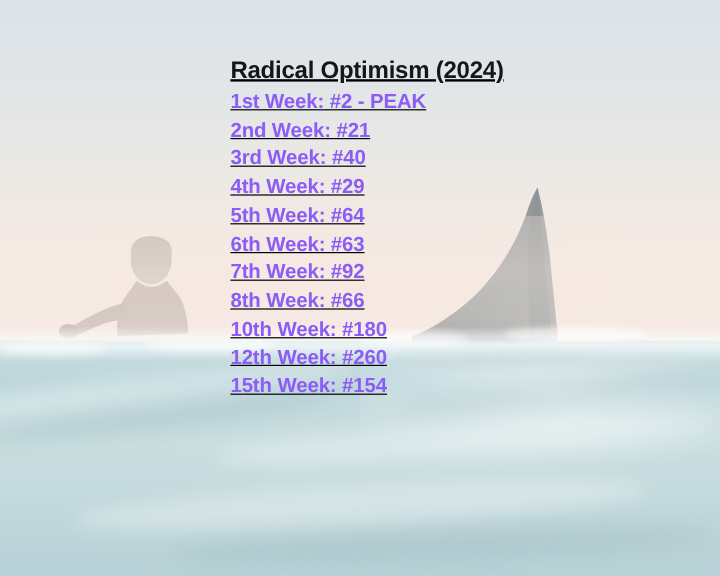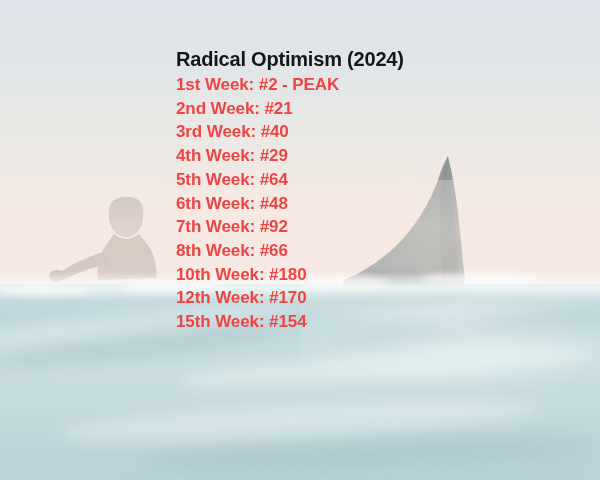--- a/index.html
+++ b/index.html
@@ -170,37 +170,38 @@
     background:
       radial-gradient(ellipse 140px 22px at 110px 8px,
         rgba(140,155,160,0.42) 0%,
         rgba(150,168,174,0.18) 55%,
         rgba(160,180,186,0.0) 100%);
   }
 
   
   .text-block {
     position: absolute;
-    left: 176px;
+    left: 192px;
     top: 46px;
     width: 400px;
+    text-decoration: underline;
   }
   .chart-title {
     font-size: 20px;
     font-weight: bold;
     color: #15161a;
     line-height: 26px;
     letter-spacing: -0.2px;
     white-space: nowrap;
     margin-bottom: 1px;
   }
   .week-row {
     font-size: 17px;
     font-weight: bold;
-    color: #ef4444;
+    color: #8b5cf6;
     line-height: 23.7px;
     letter-spacing: -0.1px;
     white-space: nowrap;
   }
 </style>
 </head>
 <body>
 
 <div id="scene">
 
@@ -276,21 +277,21 @@
   <div class="streak-dark" style="left:330px; top:316px; width:290px; height:20px; transform:rotate(-5deg);"></div>
   <div class="streak-dark" style="left:140px; top:440px; width:460px; height:28px; transform:rotate(-2deg);"></div>
 
   <div class="text-block">
     <div class="chart-title">Radical Optimism (2024)</div>
     <div class="week-row">1st Week: #2 - PEAK</div>
     <div class="week-row">2nd Week: #21</div>
     <div class="week-row">3rd Week: #40</div>
     <div class="week-row">4th Week: #29</div>
     <div class="week-row">5th Week: #64</div>
-    <div class="week-row">6th Week: #48</div>
+    <div class="week-row">6th Week: #63</div>
     <div class="week-row">7th Week: #92</div>
     <div class="week-row">8th Week: #66</div>
     <div class="week-row">10th Week: #180</div>
-    <div class="week-row">12th Week: #170</div>
+    <div class="week-row">12th Week: #260</div>
     <div class="week-row">15th Week: #154</div>
   </div>
 
 </div>
 
 </body></html>

